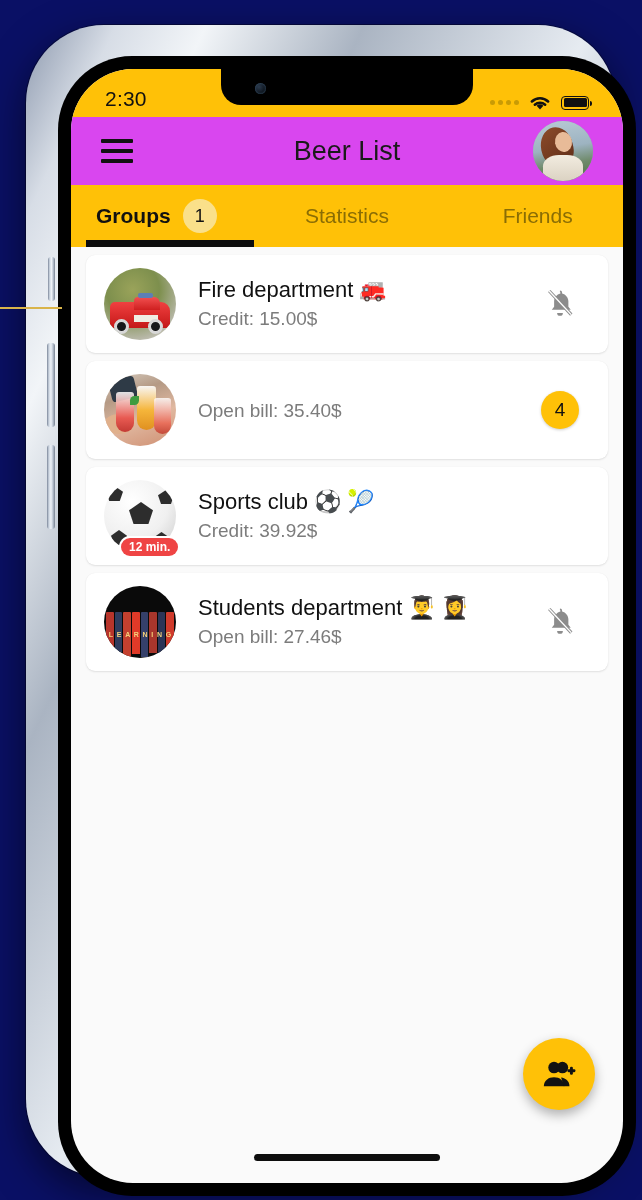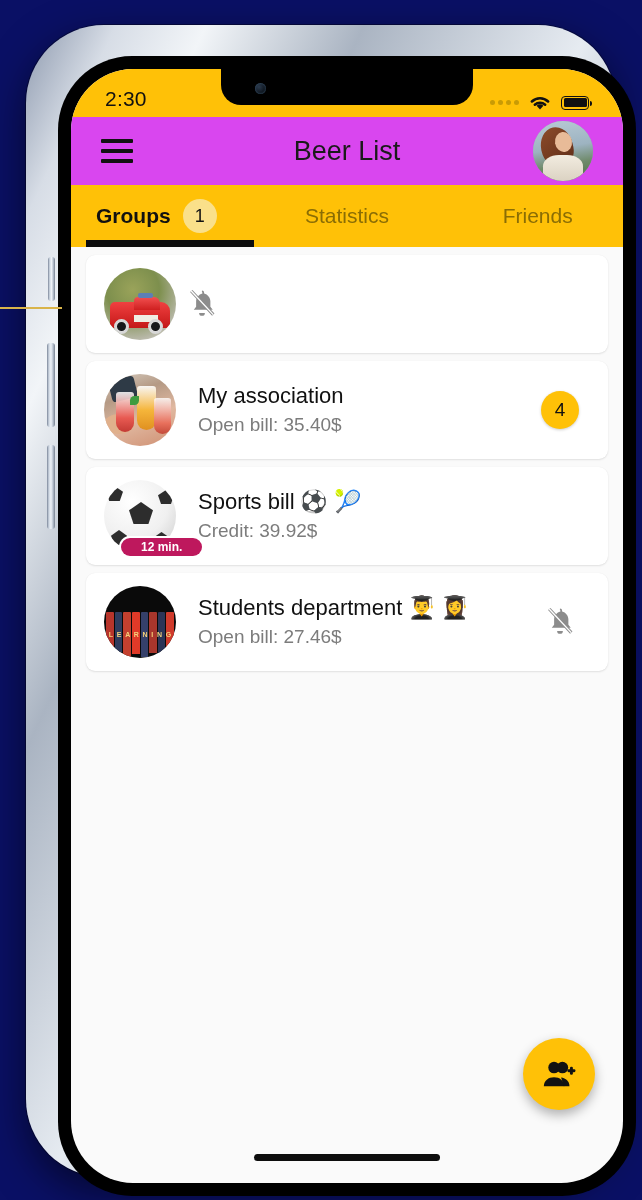--- a/index.html
+++ b/index.html
@@ -226,23 +226,23 @@
   .av-soccer .p-tl { position:absolute; left:2px; top:6px; width:17px; height:15px; background:#2d2d2d;
     clip-path: polygon(50% 0%,100% 38%,81% 100%,19% 100%,0% 38%); }
   .av-soccer .p-tr { position:absolute; left:54px; top:10px; width:16px; height:14px; background:#2d2d2d;
     clip-path: polygon(50% 0%,100% 38%,81% 100%,19% 100%,0% 38%); }
   .av-soccer .p-bl { position:absolute; left:7px; top:50px; width:16px; height:15px; background:#2d2d2d;
     clip-path: polygon(50% 0%,100% 38%,81% 100%,19% 100%,0% 38%); }
   .av-soccer .p-br { position:absolute; left:50px; top:52px; width:15px; height:14px; background:#2d2d2d;
     clip-path: polygon(50% 0%,100% 38%,81% 100%,19% 100%,0% 38%); }
   .status-badge-time {
     position: absolute; left: 17px; bottom: -4px;
-    background: #be185d; color: #fff;
+    background: #ef4444; color: #fff;
     font-size: 12px; font-weight: bold;
-    padding: 2px 20px; border-radius: 9px;
+    padding: 2px 8px; border-radius: 9px;
     white-space: nowrap; z-index: 3;
     box-shadow: 0 0 0 2px #fff;
   }
 
   
   .av-books .bg { position:absolute; inset:0; background:#0a0a0a; }
   .av-books .shelf { position:absolute; left:0; bottom:0; width:72px; height:46px; display:flex; gap:1px; padding:0 2px; }
   .av-books .shelf b { flex:1; border-radius:1px 1px 0 0; display:block; }
   .av-books .letters { position:absolute; left:3px; bottom:20px; width:66px; display:flex; justify-content:space-around; }
   .av-books .letters i { font-style:normal; font-size:7px; font-weight:bold; color:#f6d27a; }
@@ -349,20 +349,24 @@
           <div class="ga-clip">
             <div class="bg"></div>
             <div class="truck"></div>
             <div class="cab"></div>
             <div class="lightbar"></div>
             <div class="plate"></div>
             <div class="w1"></div>
               <div class="w2"></div>
           </div>
         </div>
+        <div class="group-text">
+          <div class="group-name">Fire department 🚒</div>
+          <div class="group-sub">Credit: 15.00$</div>
+        </div>
         <div class="trailing">
           <svg width="30" height="34" viewBox="0 0 24 26">
             <path d="M12 2.2a1.7 1.7 0 0 1 1.7 1.7v.6c2.9.7 5 3.3 5 6.4v4.3l1.9 2.4H5.4l1.9-2.4v-4.3c0-3.1 2.1-5.7 5-6.4v-.6A1.7 1.7 0 0 1 12 2.2z" fill="#8c8c8c"></path>
             <path d="M9.7 20.1h4.6a2.3 2.3 0 0 1-4.6 0z" fill="#8c8c8c"></path>
             <line x1="3.4" y1="2.6" x2="21" y2="21.5" stroke="#8c8c8c" stroke-width="2.6"></line>
             <line x1="3.4" y1="2.6" x2="21" y2="21.5" stroke="#ffffff" stroke-width="1.1"></line>
           </svg>
         </div>
       </div>
 
@@ -372,42 +376,41 @@
             <div class="bg"></div>
             <div class="d1"></div>
             <div class="hand"></div>
             <div class="g1"></div>
               <div class="g2"></div>
               <div class="g3"></div>
             <div class="leaf"></div>
           </div>
         </div>
         <div class="group-text">
-          <div class="group-name">My association</div>
           <div class="group-sub">Open bill: 35.40$</div>
         </div>
         <div class="trailing">
           <div class="count-badge">4</div>
         </div>
       </div>
 
       <div class="group-card">
         <div class="group-avatar av-soccer">
           <div class="ga-clip">
             <div class="bg"></div>
             <div class="p-c"></div>
               <div class="p-tl"></div>
               <div class="p-tr"></div>
             <div class="p-bl"></div>
               <div class="p-br"></div>
           </div>
           <div class="status-badge-time">12 min.</div>
         </div>
         <div class="group-text">
-          <div class="group-name">Sports bill ⚽ 🎾</div>
+          <div class="group-name">Sports club ⚽ 🎾</div>
           <div class="group-sub">Credit: 39.92$</div>
         </div>
         <div class="trailing"></div>
       </div>
 
       <div class="group-card">
         <div class="group-avatar av-books">
           <div class="ga-clip">
             <div class="bg"></div>
             <div class="shelf">

